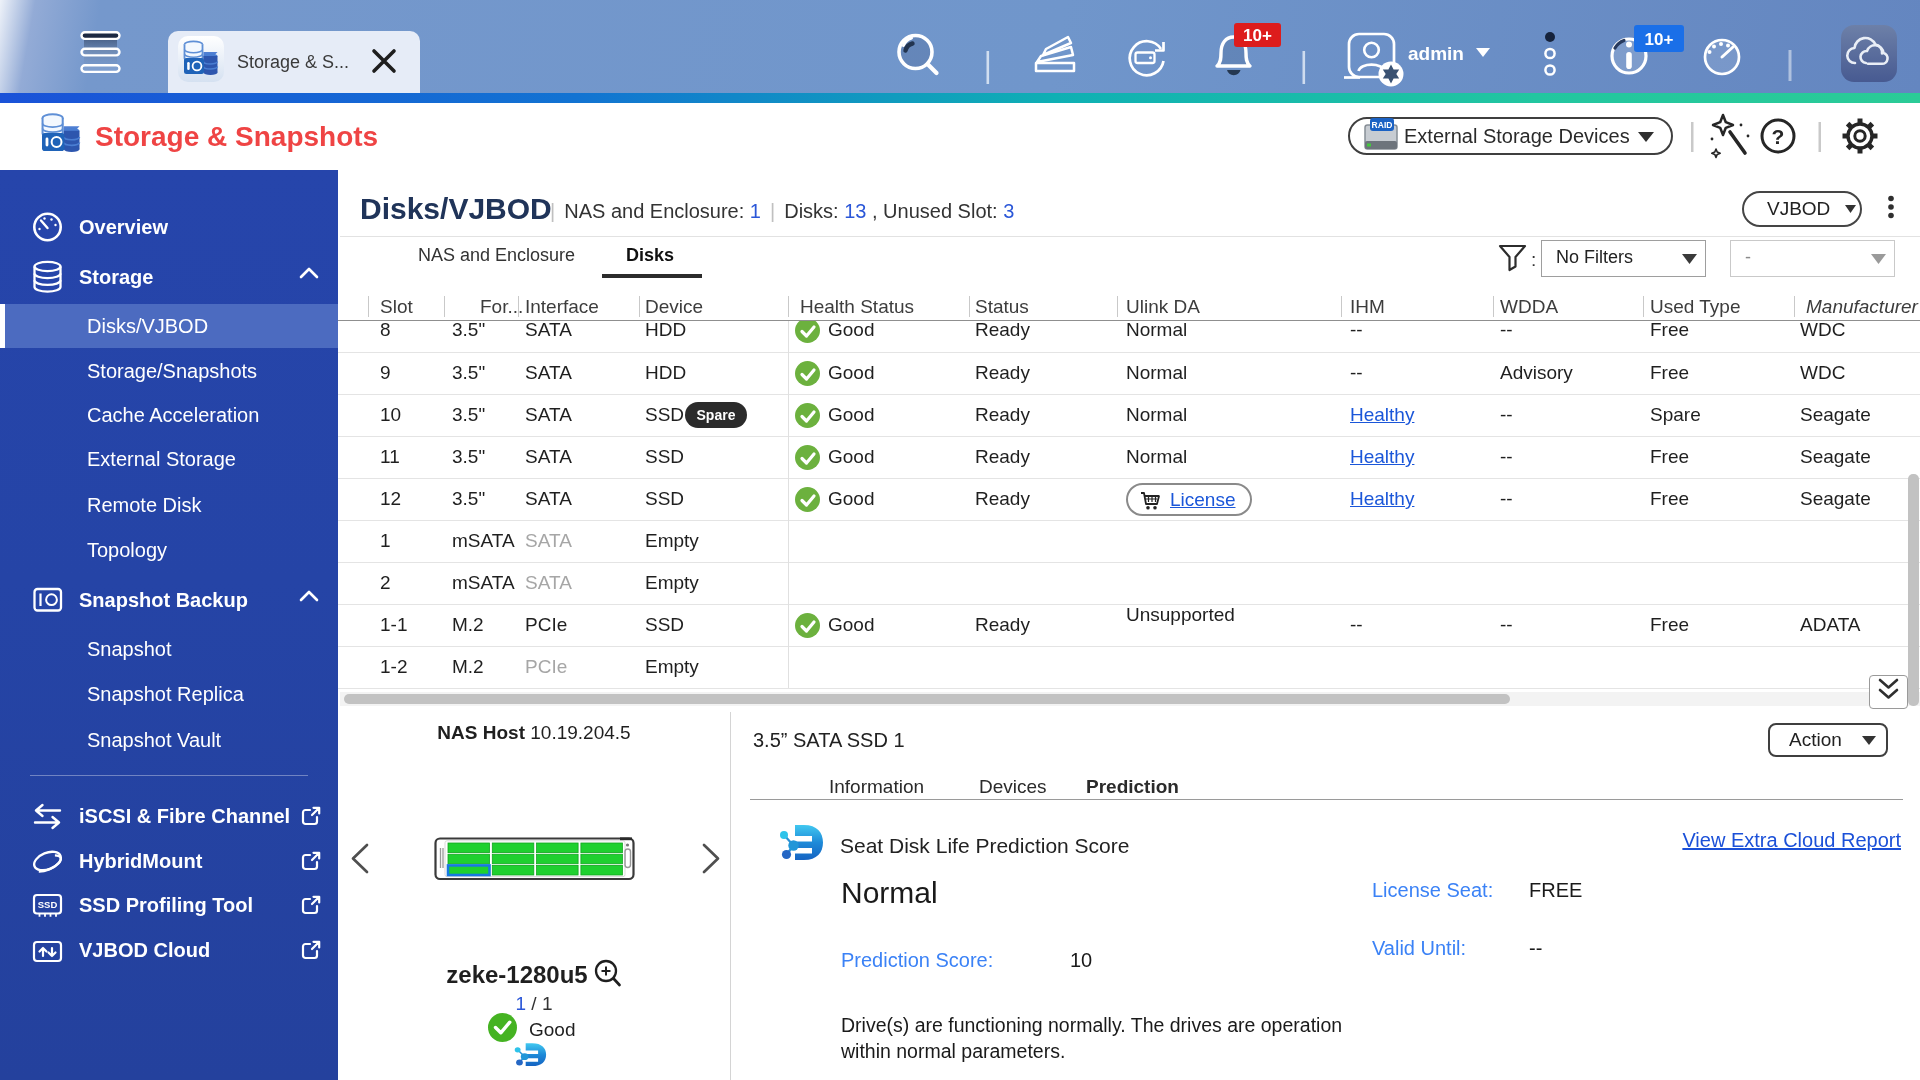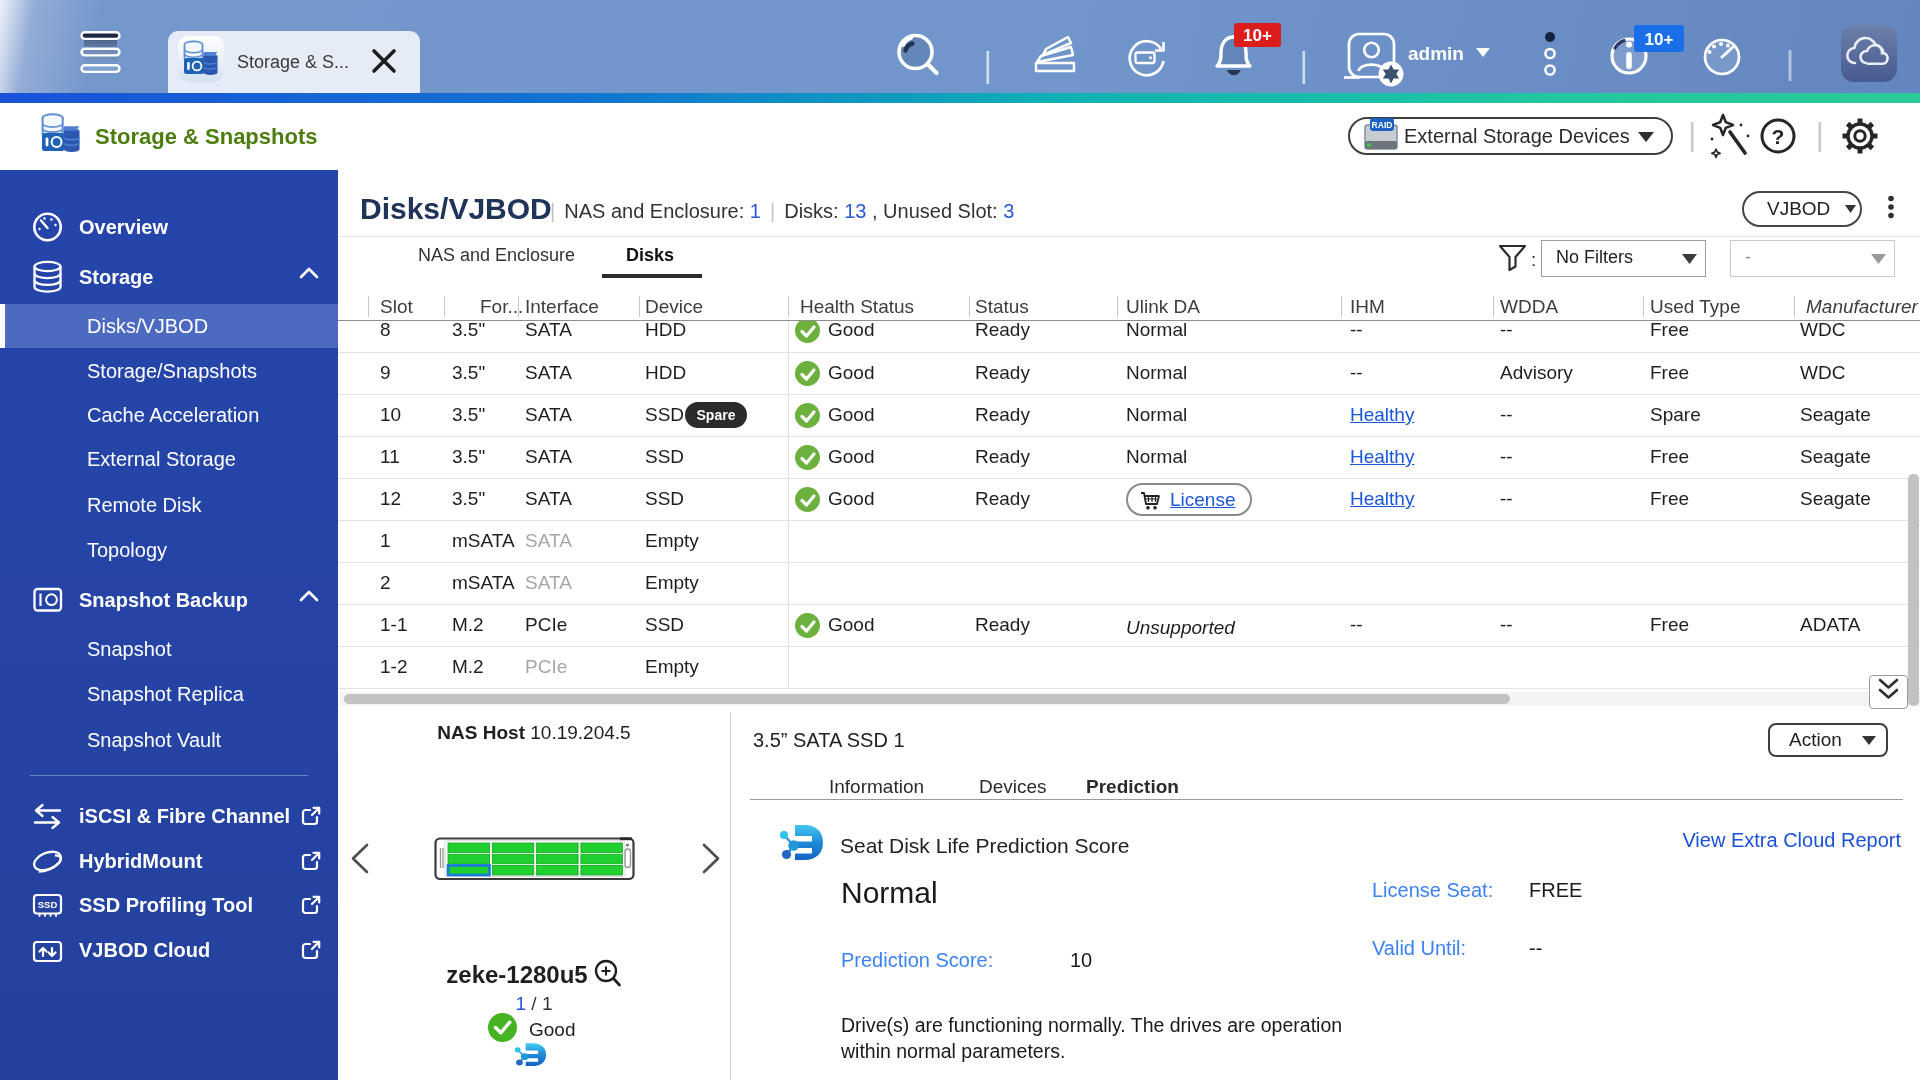--- a/index.html
+++ b/index.html
@@ -8,21 +8,21 @@
 .abs { position:absolute; }
 
 #topbar { left:0; top:0; width:1920px; height:93px;
   background:linear-gradient(100deg,#eef2f9 0px,#93abd6 35px,#7598cc 100px,#7096cb 55%,#6486c0 100%);}
 #gradline { left:0; top:93px; width:1920px; height:10px;
   background:linear-gradient(90deg,#1a52d8 0%,#1273d2 30%,#0fb0b4 55%,#22c6a0 80%,#2bcb97 100%);}
 #tab { left:168px; top:31px; width:252px; height:62px; background:#e6ecf7; border-radius:10px 10px 0 0; }
 #tabtitle { left:237px; top:31px; height:62px; line-height:62px; font-size:18px; color:#3a3a3a; }
 
 #apphead { left:0; top:103px; width:1920px; height:67px; background:#fff; }
-#apptitle { left:95px; top:103px; height:51px; line-height:67px; font-size:22px; font-weight:bold; color:#4d7c0f; }
+#apptitle { left:95px; top:103px; height:51px; line-height:67px; font-size:28px; font-weight:bold; color:#ef4444; }
 #esdbtn { left:1348px; top:117px; width:325px; height:38px; border:2px solid #3f3f3f; border-radius:19px; background:#fff; }
 #esdtext { left:1404px; top:117px; height:38px; line-height:38px; font-size:20px; color:#2a2a2a; }
 
 #sidebar { left:0; top:170px; width:338px; height:910px;
   background:linear-gradient(180deg,#2645ab 0%,#2544a6 45%,#24419d 100%); }
 .navmain { position:absolute; left:79px; transform:translateY(-50%); font-size:20px; font-weight:bold; color:#fff; white-space:nowrap; }
 .navsub { position:absolute; left:87px; transform:translateY(-50%); font-size:20px; color:#fff; white-space:nowrap; }
 #selrow { left:0; top:304px; width:338px; height:44px; background:#4c6bc0; }
 #selbar { left:0; top:304px; width:5px; height:44px; background:#fff; }
 #navdiv { left:30px; top:775px; width:278px; height:1px; background:rgba(255,255,255,0.35); }
@@ -62,21 +62,21 @@
 #nashost { left:338px; top:722px; width:392px; text-align:center; font-size:19px; color:#1f1f1f; }
 #zeke { left:338px; top:961px; width:358px; text-align:center; font-size:24px; font-weight:bold; color:#1f1f1f; }
 #oneone { left:338px; top:993px; width:392px; text-align:center; font-size:19px; color:#333; }
 #ssdtitle { left:753px; top:729px; font-size:20px; color:#222; }
 #actionbtn { left:1768px; top:723px; width:120px; height:34px; border:2px solid #3f3f3f; border-radius:8px; }
 #actionbtn span { position:absolute; left:19px; top:0; height:30px; line-height:30px; font-size:19px; color:#222; }
 .ltab { position:absolute; top:773px; height:28px; line-height:28px; font-size:19px; color:#2b2b2b; }
 #ltabline { left:750px; top:799px; width:1153px; height:1px; background:#9a9a9a; }
 #ulinktitle { left:840px; top:834px; font-size:21px; color:#222; }
 #normaltxt { left:841px; top:876px; font-size:30px; color:#1a1a1a; }
-#viewreport { right:19px; top:829px; font-size:20px; color:#1b50d8; }
+#viewreport { right:19px; top:829px; font-size:20px; color:#1b50d8; text-decoration:underline; }
 .lbl { position:absolute; font-size:20px; color:#3b82f6; }
 .val { position:absolute; font-size:20px; color:#1a1a1a; }
 #para { left:841px; top:1012px; font-size:19.5px; color:#1a1a1a; line-height:26px; }
 </style>
 </head>
 <body>
 <div class="abs" id="topbar"></div>
 <div class="abs" id="gradline"></div>
 <div class="abs" id="tab"></div>
 <div class="abs" id="tabtitle">Storage &amp; S...</div>
@@ -443,21 +443,21 @@
 
 <div class="cell" style="left:380px; top:625px;">1-1</div>
 <div class="cell" style="left:452px; top:625px;">M.2</div>
 <div class="cell" style="left:525px; top:625px;">PCIe</div>
 <div class="cell" style="left:645px; top:625px;">SSD</div>
 <div class="gcheck" style="left:795px; top:613px;"><svg width="25" height="25">
       <path d="M7 13.5l4.5 4.5 7.5-9" stroke="#fff" stroke-width="3.2" fill="none" stroke-linecap="round" stroke-linejoin="round"></path>
     </svg></div>
 <div class="cell" style="left:828px; top:625px;">Good</div>
 <div class="cell" style="left:975px; top:625px;">Ready</div>
-<div class="cell" style="left:1126px; top:628px;font-style:italic;">Unsupported</div>
+<div class="cell" style="left:1126px; top:615px;">Unsupported</div>
 <div class="cell" style="left:1350px; top:625px;">--</div>
 <div class="cell" style="left:1500px; top:625px;">--</div>
 <div class="cell" style="left:1650px; top:625px;">Free</div>
 <div class="cell" style="left:1800px; top:625px;">ADATA</div>
 
 <div class="cell" style="left:380px; top:667px;">1-2</div>
 <div class="cell" style="left:452px; top:667px;">M.2</div>
 <div class="cell cellg" style="left:525px; top:667px;">PCIe</div>
 <div class="cell" style="left:645px; top:667px;">Empty</div>
 <div class="abs" id="thead"></div>

